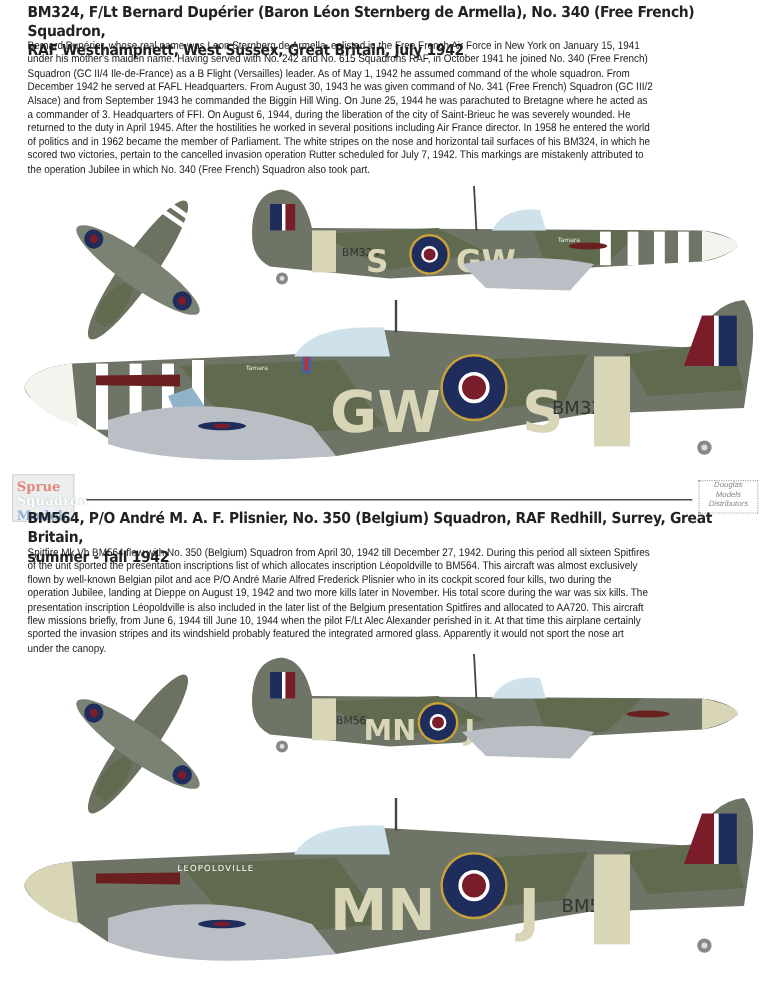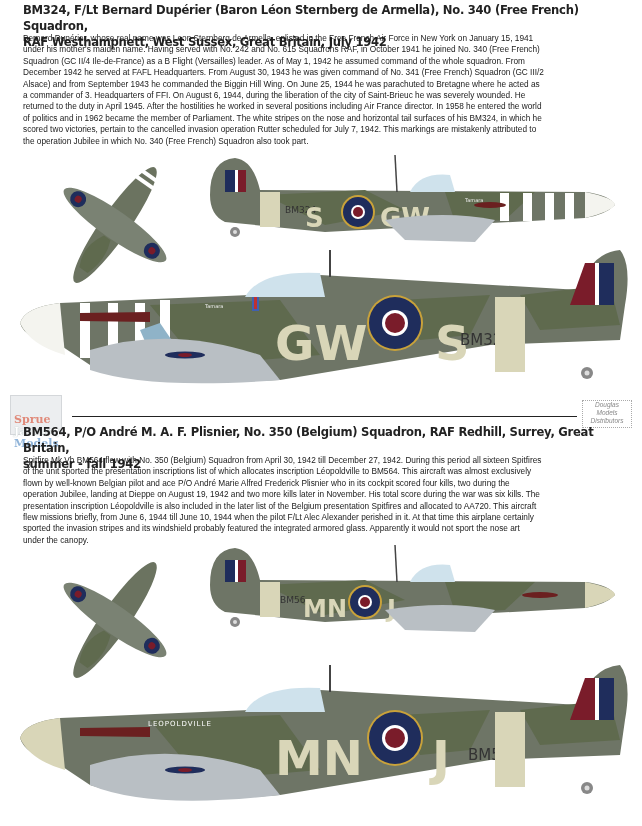--- a/index.html
+++ b/index.html
@@ -1,20 +1,20 @@
 <!DOCTYPE html>
 <html><head>
 <meta charset="utf-8">
 <style>
   html,body{margin:0;padding:0;background:#ffffff;}
   body{width:642px;height:826px;position:relative;overflow:hidden;font-family:"DejaVu Sans Condensed","DejaVu Sans",sans-serif;color:#1a1a1a;}
   .title{position:absolute;left:23px;font-family:"DejaVu Sans",sans-serif;font-weight:bold;font-size:12.6px;line-height:16px;letter-spacing:-0.3px;color:#222;transform:scaleX(0.92);transform-origin:left top;width:650px;}
   .body{position:absolute;left:23px;font-family:"Liberation Sans",sans-serif;font-size:9.2px;line-height:11.4px;color:#1a1a1a;transform:scaleX(0.9);transform-origin:left top;width:665px;}
   .divider{position:absolute;left:72px;top:416px;width:505px;height:1px;background:#222;}
-  .wm-left{position:absolute;left:10px;top:395px;width:52px;height:40px;background:#eceef0;border:1px solid #d4d7da;font-family:"DejaVu Serif",serif;font-weight:bold;font-size:11px;line-height:12px;padding:18px 3px;box-sizing:border-box;}
+  .wm-left{position:absolute;left:10px;top:395px;width:52px;height:40px;background:#eceef0;border:1px solid #d4d7da;font-family:"DejaVu Serif",serif;font-weight:bold;font-size:11px;line-height:12px;padding:4px 3px;box-sizing:border-box;}
   .wm-left .l1{color:#e08a7a;}
   .wm-left .l2{color:#ffffff;text-shadow:0 0 1px #9aa;}
   .wm-left .l3{color:#8fb3d8;}
   .wm-right{position:absolute;left:582px;top:400px;width:48px;height:26px;border:1px dotted #aaa;font-family:"Liberation Sans",sans-serif;font-size:6.5px;line-height:8px;color:#888;text-align:center;font-style:italic;}
   .art{position:absolute;}
   svg text{font-family:"DejaVu Sans",sans-serif;}
 </style>
 </head>
 <body>
 
@@ -108,21 +108,21 @@
     <rect x="579" y="18" width="15" height="42" fill="#1f2d5c"></rect>
   <path d="M70 105 Q150 80 240 110 L260 135 Q130 145 70 125Z" fill="#b9bfc4"></path>
   <ellipse cx="165" cy="110" rx="20" ry="3.5" fill="#1f2d5c"></ellipse>
     <ellipse cx="165" cy="110" rx="7" ry="2" fill="#7a1c2a"></ellipse>
   <circle cx="567" cy="128" r="6" fill="#888"></circle>
     <circle cx="567" cy="128" r="2.5" fill="#ddd"></circle>
 </svg>
 
 <div class="wm-left">
   <div class="l1">Sprue</div>
-  <div class="l2">January</div>
+  <div class="l2">Squadron</div>
   <div class="l3">Models</div>
 </div>
 <div class="divider"></div>
 <div class="wm-right">
   <div>Douglas</div>
   <div>Models</div>
   <div>Distributors</div>
 </div>
 
 <div class="title" style="top:424px;">

